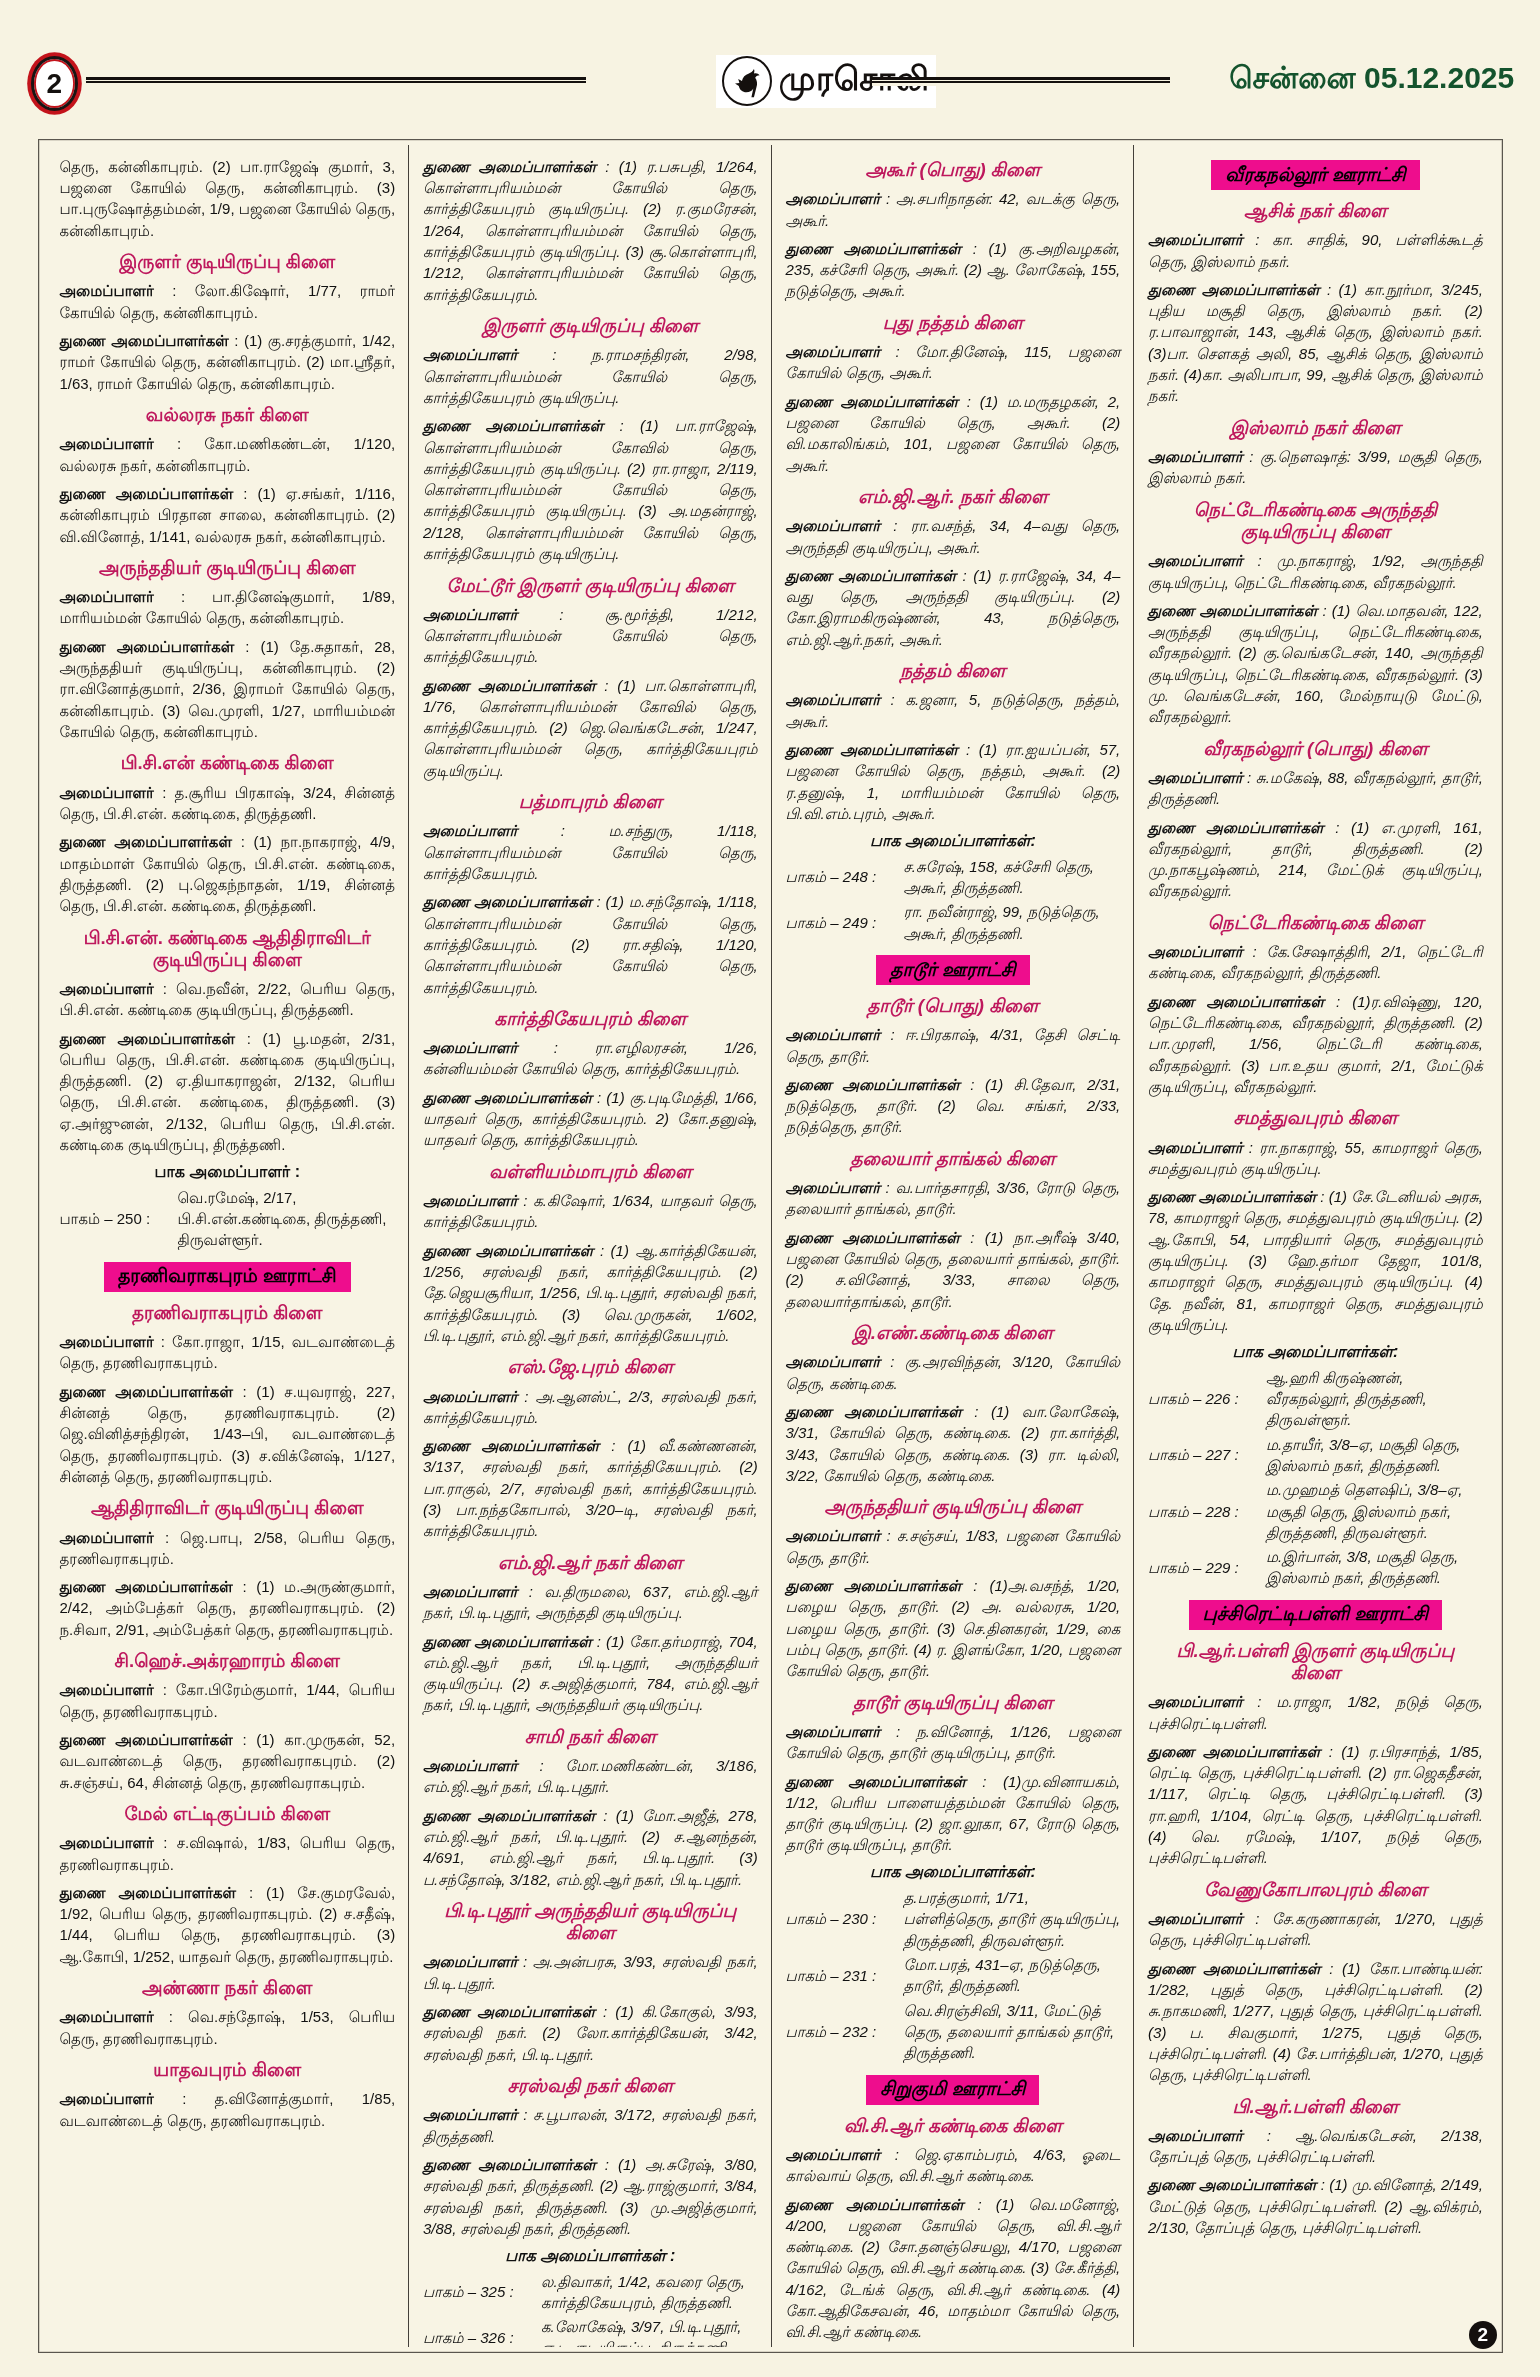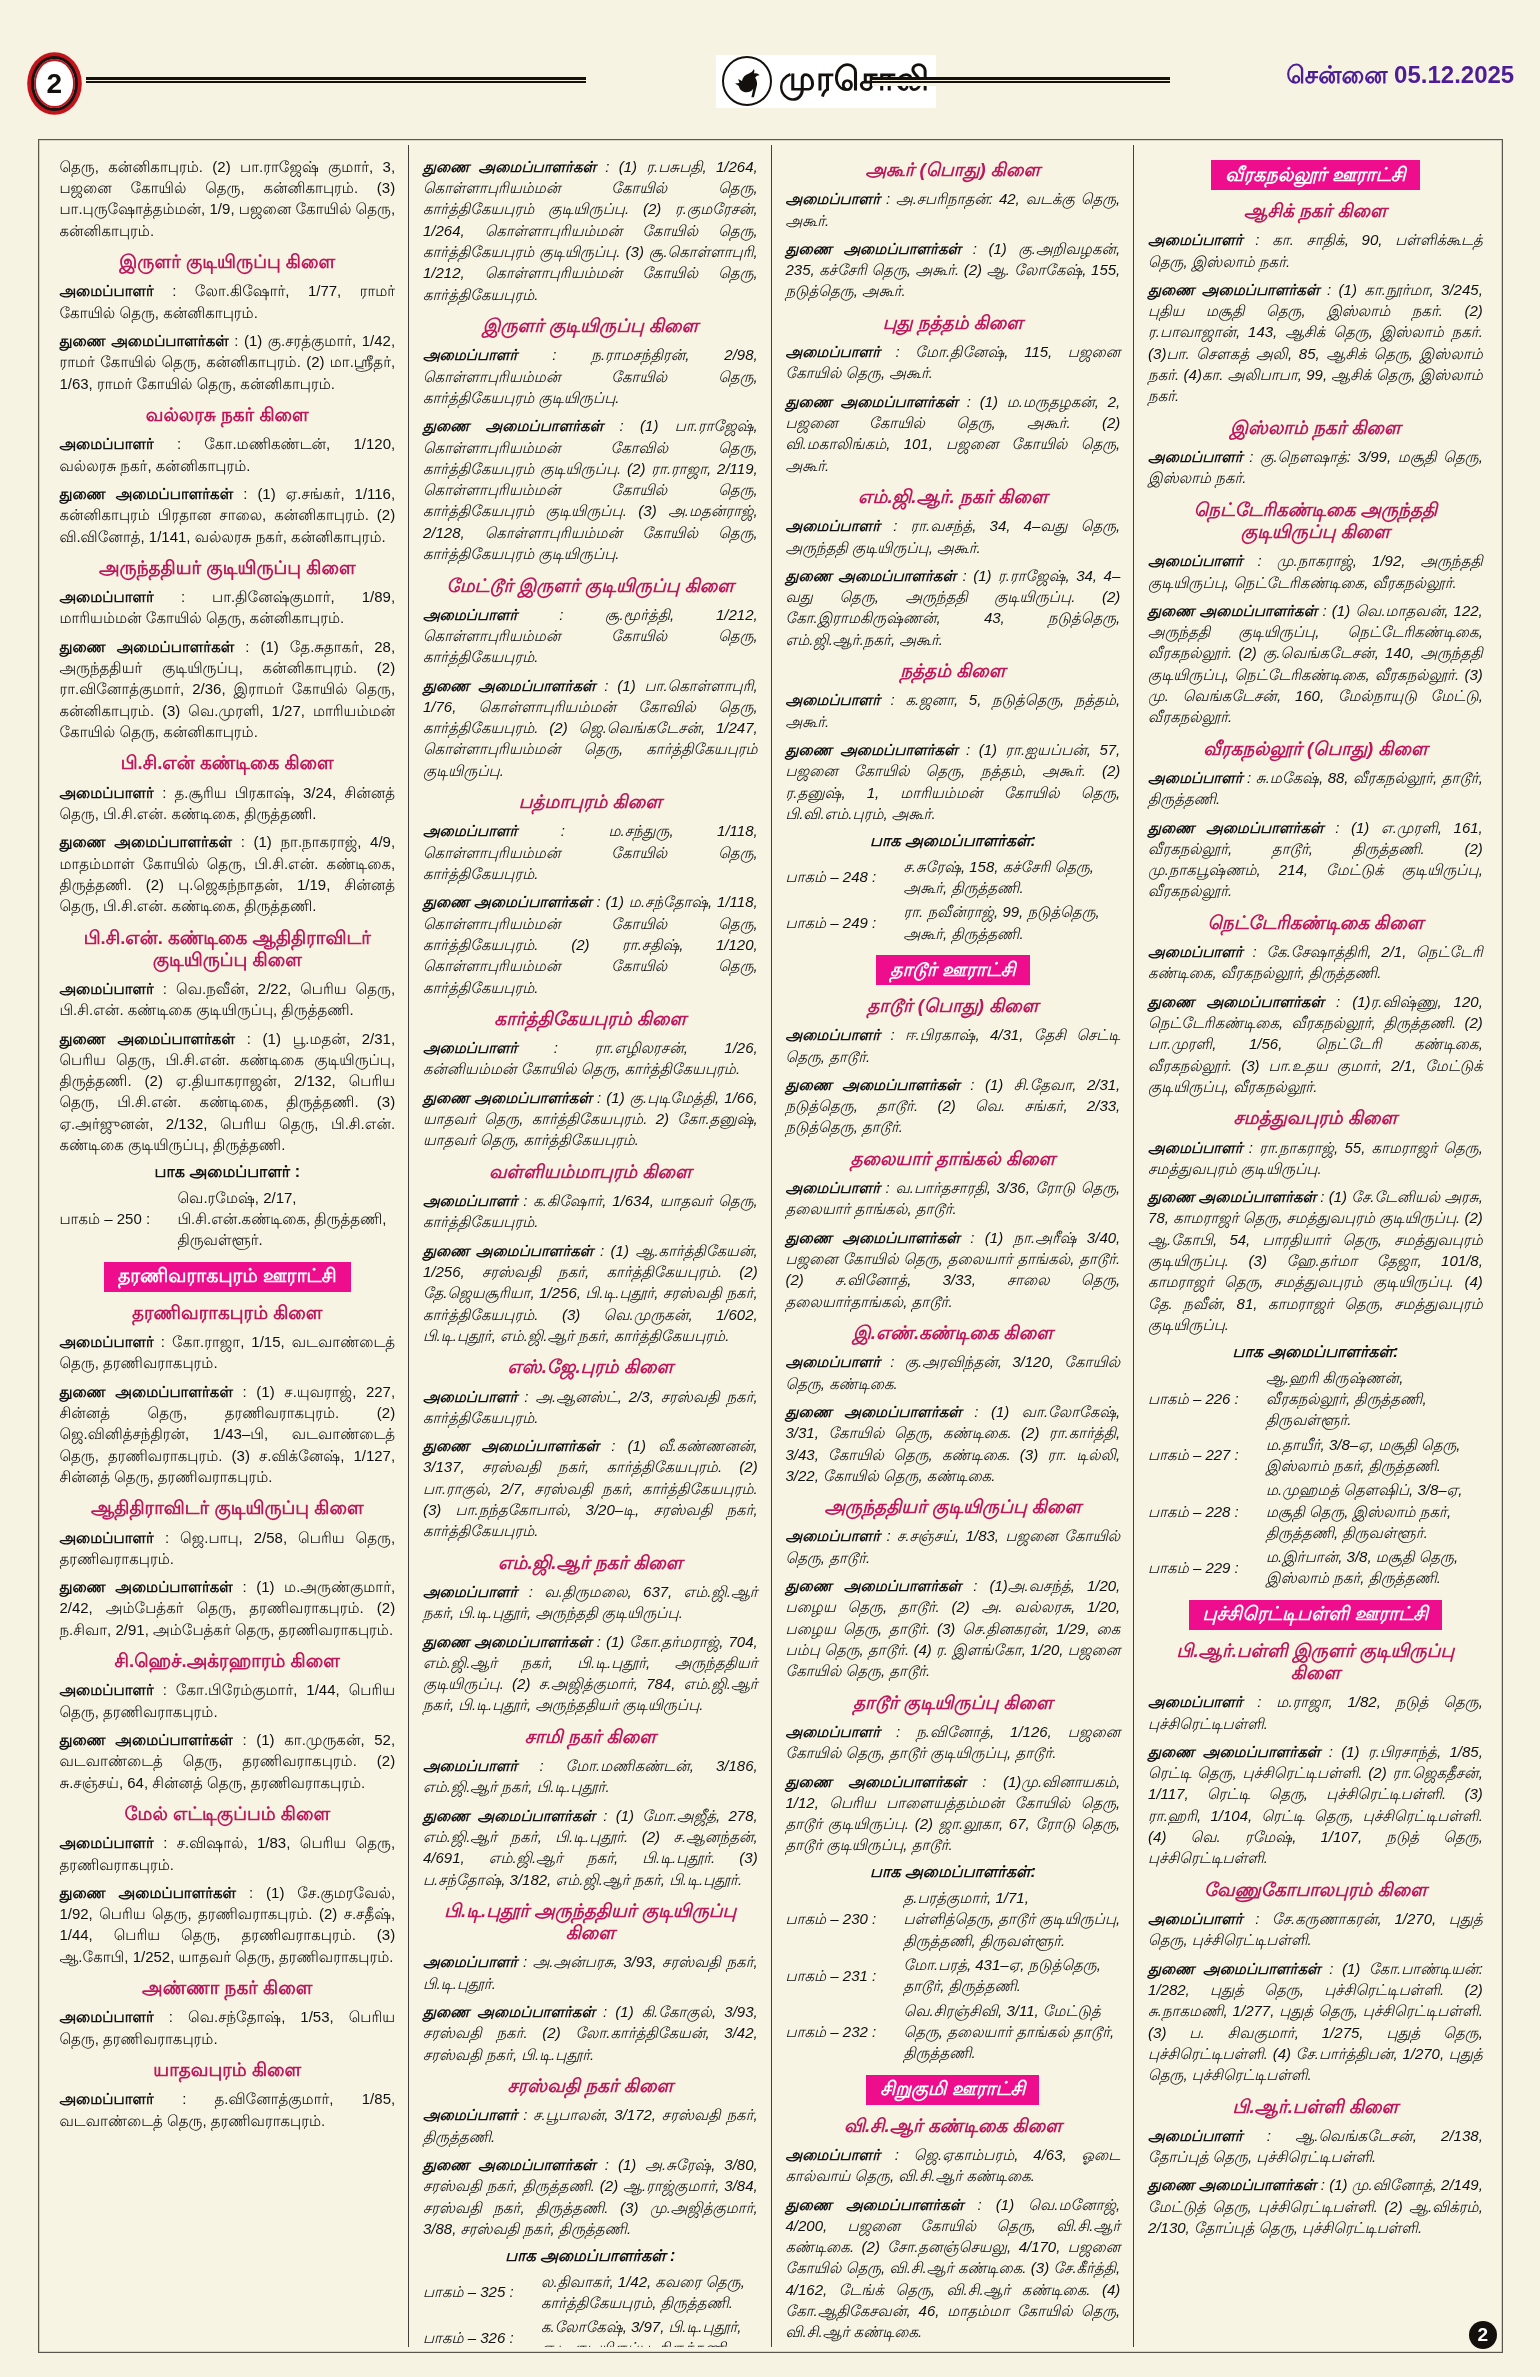--- a/index.html
+++ b/index.html
@@ -18,21 +18,21 @@
   .pagecircle{
     position:absolute;left:7.7px;top:1.3px;width:41px;height:49px;border-radius:50%;
     background:#fff;border:3.8px solid #191413;box-shadow:0 0 0 3.8px #c3131b, inset 0 0 0 1.9px #c3131b;
     display:flex;align-items:center;justify-content:center;
     font-weight:bold;font-size:28px;color:#14100e;
   }
   .brand{position:absolute;left:693px;top:0;display:flex;align-items:center;gap:6.4px;background:#fff;padding:1.3px 6.4px;}
   .roosterwrap{width:46px;height:46px;border-radius:50%;border:2.6px solid #14100e;background:#fff;
     display:flex;align-items:center;justify-content:center;}
   .brandname{font-size:33px;font-weight:bold;color:#14100e;letter-spacing:0.6px;}
-  .edition{position:absolute;right:3.8px;top:6.4px;font-size:24px;font-weight:bold;color:#4c1d95;white-space:nowrap;}
+  .edition{position:absolute;right:3.8px;top:6.4px;font-size:30px;font-weight:bold;color:#14532d;white-space:nowrap;}
   
   .frame{
     position:absolute;left:38px;right:38px;top:139px;bottom:24px;
     border:1.9px solid #5a564e;background:#f8f4e4;
     box-shadow:inset 0 0 0 0.6px #b9b4a6;
   }
   .cols{
     position:absolute;left:6.4px;right:6.4px;top:5.1px;bottom:5.1px;
     display:grid;grid-template-columns:1fr 1fr 1fr 1fr;
   }
@@ -40,21 +40,21 @@
   .col + .col{border-left:1.3px solid #44403a;font-style:italic;}
   
   .body,.cont{font-size:15px;line-height:1.42;text-align:justify;margin:7px 0;word-break:break-word;}
   .lbl{font-weight:bold;}
   .bh{color:#be185d;font-weight:bold;font-size:18.5px;line-height:1.2;text-align:center;margin:10.2px 3.8px 6.4px;}
   .cb{font-weight:bold;font-size:16px;text-align:center;margin:7.7px 0 3.8px;}
   .ward{display:flex;font-size:15px;line-height:1.42;margin:3px 0;align-items:center;}
   .ward .wn{flex:0 0 118px;white-space:nowrap;font-weight:normal;}
   .ward .wt{flex:1;}
   .chip{
-    display:table;margin:11.5px auto 6.4px;background:#ee0d8d;color:#ffffff;
+    display:table;margin:11.5px auto 6.4px;background:#ee0d8d;color:#000000;
     font-weight:bold;font-size:19px;padding:3.2px 14px 4.5px;line-height:1.15;text-align:center;
   }
   .footcircle{
     position:absolute;right:5.1px;bottom:2.6px;width:28px;height:28px;border-radius:50%;
     background:#14100e;color:#fff;font-weight:bold;font-size:19px;
     display:flex;align-items:center;justify-content:center;
   }
 </style>
 </head>
 <body>

